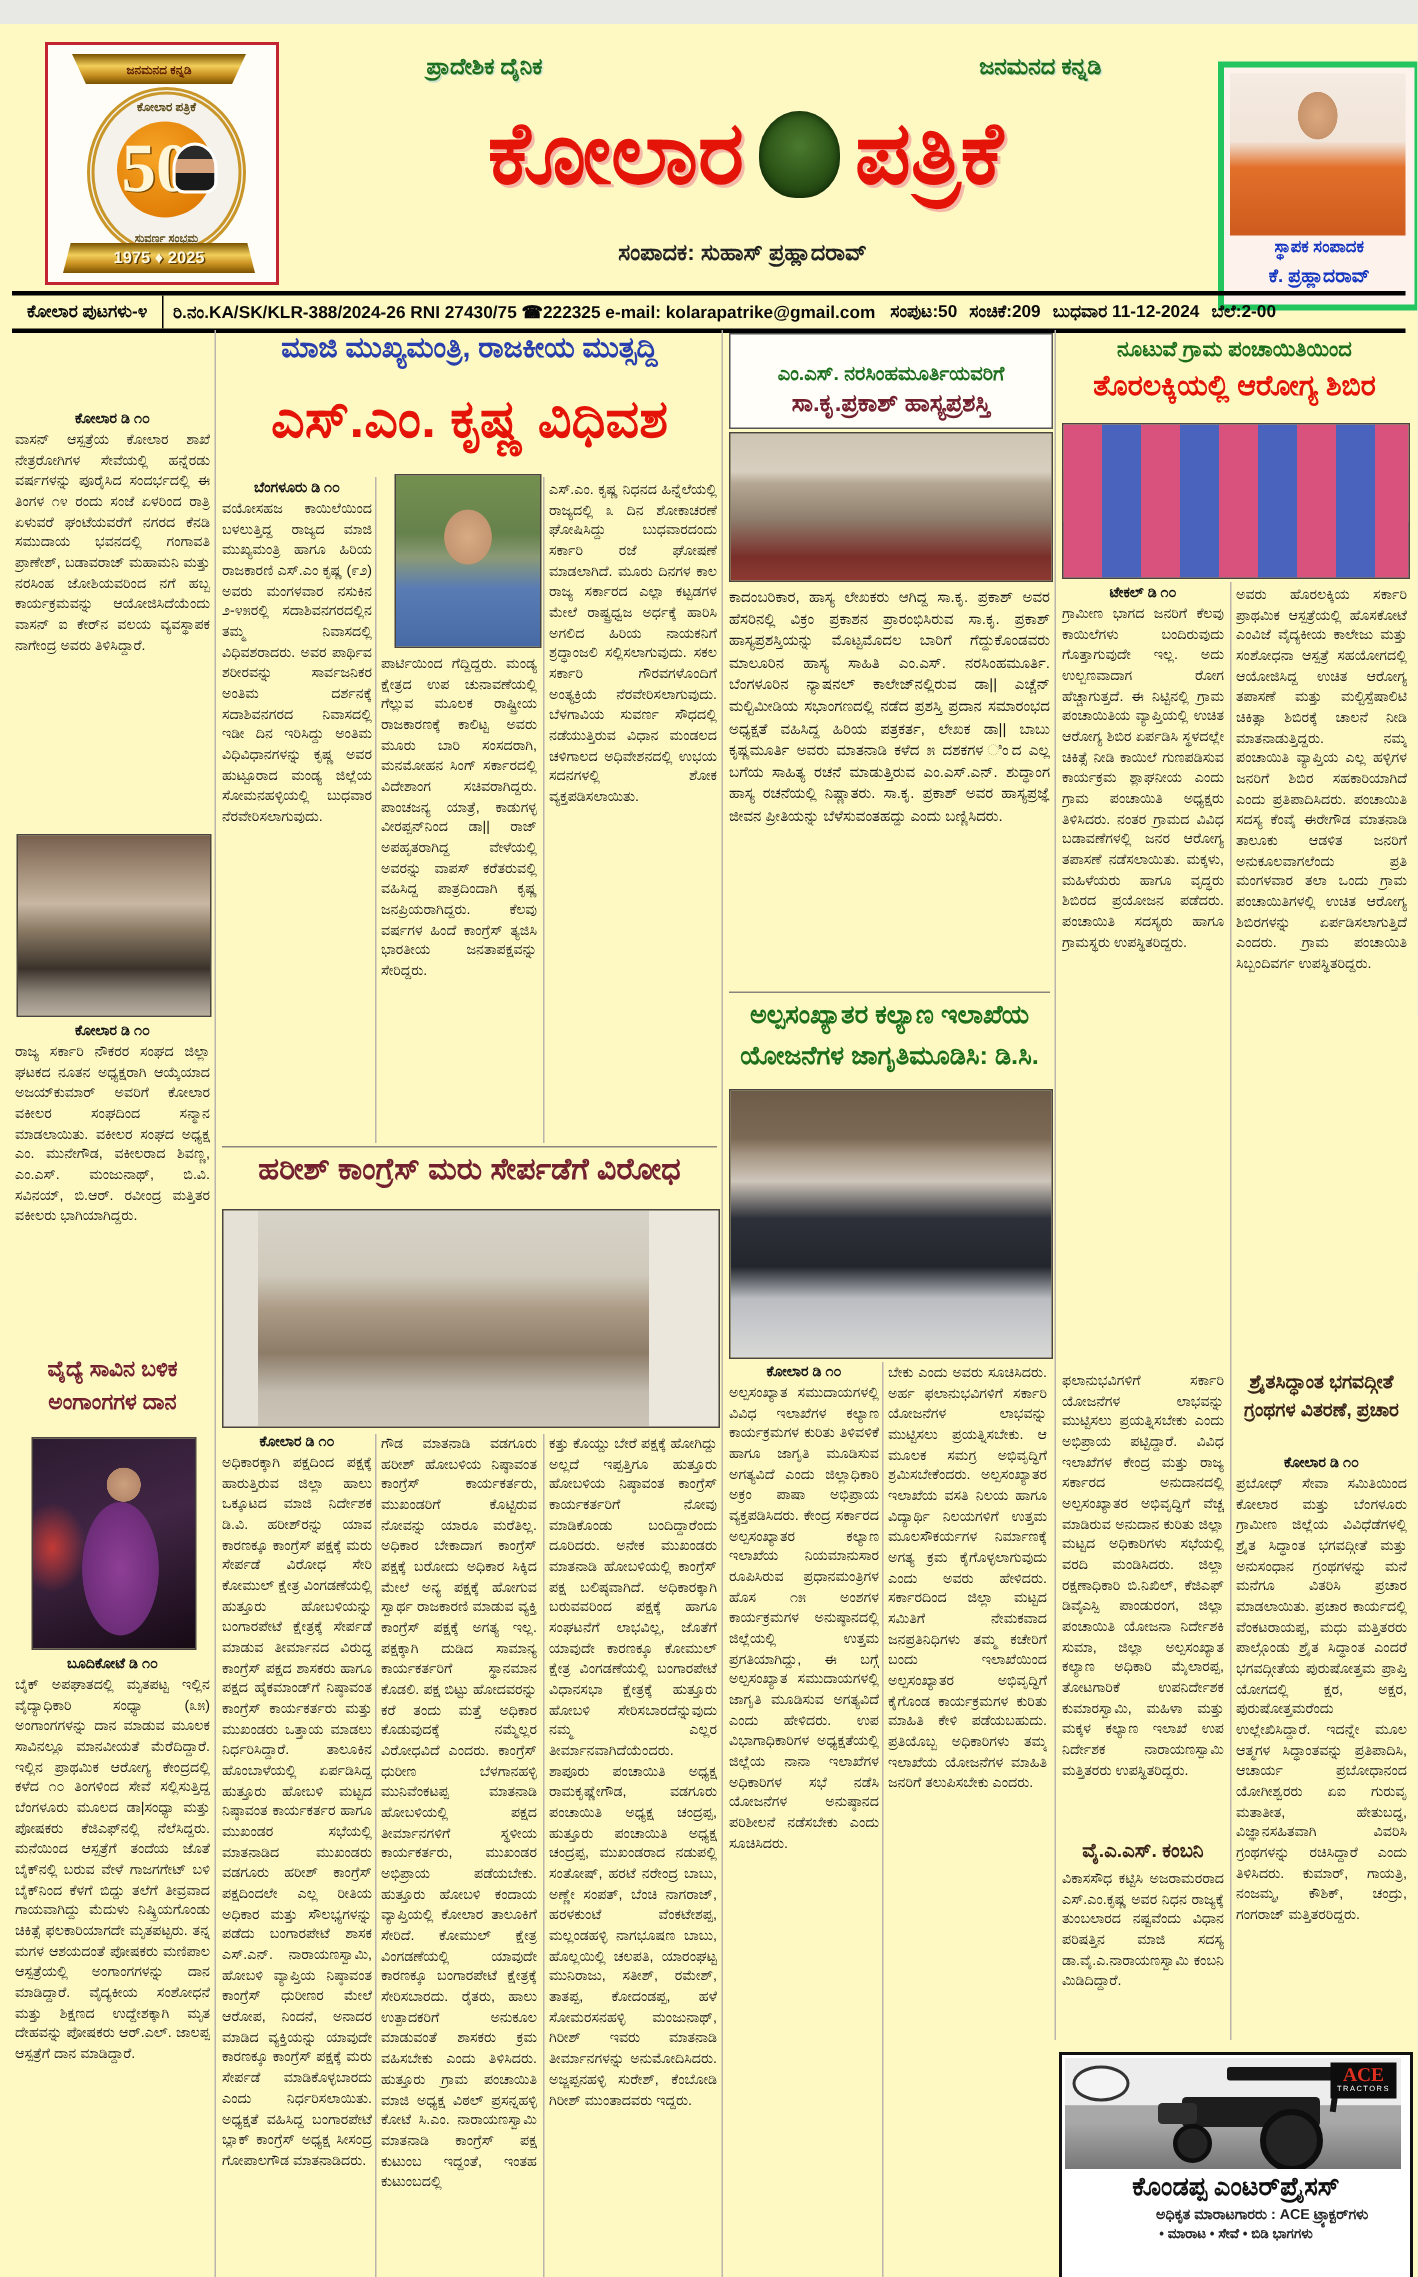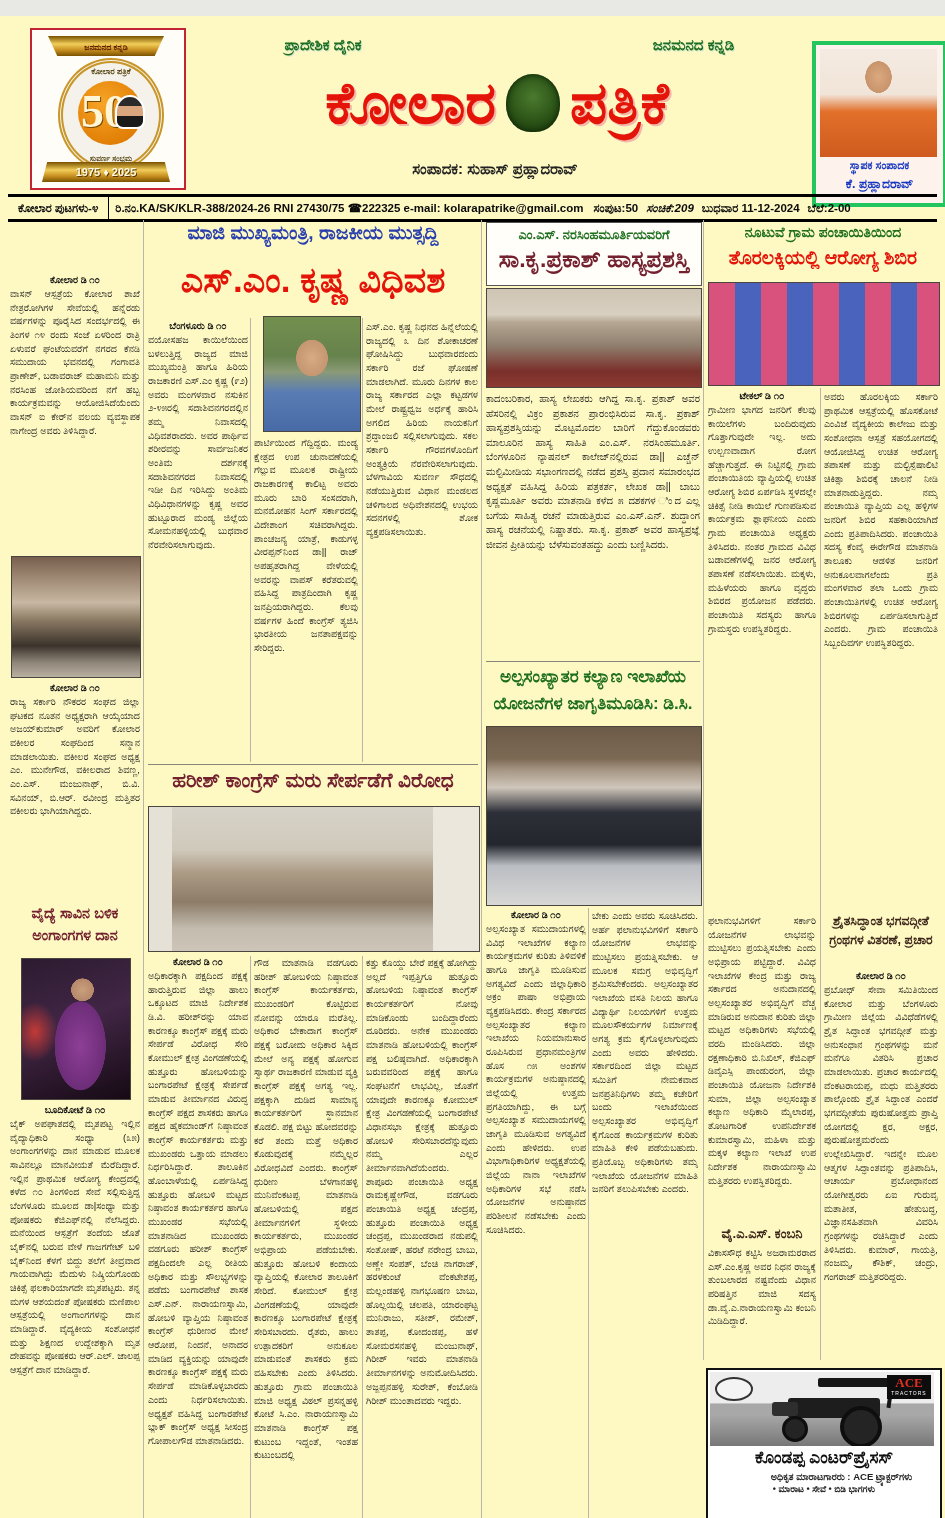--- a/index.html
+++ b/index.html
@@ -65,21 +65,21 @@
       <div class="ph ph-founder" style="left:4px;top:4px;width:117px;height:108px;border:none;"></div>
       <div class="abs ctr" style="left:0;top:114px;width:127px;font-size:11px;font-weight:bold;color:#1536c0;">ಸ್ಥಾಪಕ ಸಂಪಾದಕ</div>
       <div class="abs ctr" style="left:0;top:132px;width:127px;font-size:12.5px;font-weight:bold;color:#1536c0;">ಕೆ. ಪ್ರಹ್ಲಾದರಾವ್</div>
     </div>
   </div>
 
   <div class="abs binfo" style="left:8px;top:178px;width:929px;height:22px;border-top:3px solid #000;border-bottom:3px solid #000;font-size:11.5px;">
     <span style="padding:0 10px;border-right:1px solid #000;height:100%;display:flex;align-items:center;">ಕೋಲಾರ ಪುಟಗಳು-೪</span>
     <span style="padding:0 6px;white-space:nowrap;">ರಿ.ನಂ.KA/SK/KLR-388/2024-26 RNI 27430/75 ☎222325 e-mail: kolarapatrike@gmail.com</span>
     <span style="padding:0 4px;">ಸಂಪುಟ:50</span>
-    <span style="padding:0 4px;font-style:italic;">ಸಂಚಿಕೆ:209</span>
+    <span style="padding:0 4px;">ಸಂಚಿಕೆ:209</span>
     <span style="padding:0 4px;">ಬುಧವಾರ 11-12-2024</span>
     <span style="padding:0 4px;">ಬೆಲೆ:2-00</span>
   </div>
 
   <div class="vr" style="left:143px;top:204px;height:1308px;"></div>
   <div class="vr" style="left:481px;top:204px;height:1308px;"></div>
   <div class="vr" style="left:703px;top:204px;height:1140px;"></div>
   <div class="vr" style="left:250px;top:302px;height:444px;"></div>
   <div class="vr" style="left:362px;top:302px;height:444px;"></div>
   <div class="vr" style="left:250px;top:940px;height:570px;"></div>
@@ -110,22 +110,22 @@
   <div class="hrule" style="left:148px;top:748px;width:330px;"></div>
 
   <div class="abs h-maroon" style="left:148px;top:753px;width:330px;font-size:20px;">ಹರೀಶ್ ಕಾಂಗ್ರೆಸ್ ಮರು ಸೇರ್ಪಡೆಗೆ ವಿರೋಧ</div>
   <div class="ph ph-porch" style="left:148px;top:790px;width:330px;height:144px;"></div>
   <div class="abs dl" style="left:148px;top:940px;width:100px;">ಕೋಲಾರ ಡಿ ೧೦</div>
   <div class="abs bt" style="left:148px;top:953px;width:100px;height:557px;">ಅಧಿಕಾರಕ್ಕಾಗಿ ಪಕ್ಷದಿಂದ ಪಕ್ಷಕ್ಕೆ ಹಾರುತ್ತಿರುವ ಜಿಲ್ಲಾ ಹಾಲು ಒಕ್ಕೂಟದ ಮಾಜಿ ನಿರ್ದೇಶಕ ಡಿ.ವಿ. ಹರೀಶ್‌ರನ್ನು ಯಾವ ಕಾರಣಕ್ಕೂ ಕಾಂಗ್ರೆಸ್ ಪಕ್ಷಕ್ಕೆ ಮರು ಸೇರ್ಪಡೆ ವಿರೋಧ ಸೇರಿ ಕೋಮುಲ್ ಕ್ಷೇತ್ರ ವಿಂಗಡಣೆಯಲ್ಲಿ ಹುತ್ತೂರು ಹೋಬಳಿಯನ್ನು ಬಂಗಾರಪೇಟೆ ಕ್ಷೇತ್ರಕ್ಕೆ ಸೇರ್ಪಡೆ ಮಾಡುವ ತೀರ್ಮಾನದ ವಿರುದ್ಧ ಕಾಂಗ್ರೆಸ್ ಪಕ್ಷದ ಶಾಸಕರು ಹಾಗೂ ಪಕ್ಷದ ಹೈಕಮಾಂಡ್‌ಗೆ ನಿಷ್ಠಾವಂತ ಕಾಂಗ್ರೆಸ್ ಕಾರ್ಯಕರ್ತರು ಮತ್ತು ಮುಖಂಡರು ಒತ್ತಾಯ ಮಾಡಲು ನಿರ್ಧರಿಸಿದ್ದಾರೆ. ತಾಲೂಕಿನ ಹೊಂಬಾಳೆಯಲ್ಲಿ ಏರ್ಪಡಿಸಿದ್ದ ಹುತ್ತೂರು ಹೋಬಳಿ ಮಟ್ಟದ ನಿಷ್ಠಾವಂತ ಕಾರ್ಯಕರ್ತರ ಹಾಗೂ ಮುಖಂಡರ ಸಭೆಯಲ್ಲಿ ಮಾತನಾಡಿದ ಮುಖಂಡರು ವಡಗೂರು ಹರೀಶ್ ಕಾಂಗ್ರೆಸ್ ಪಕ್ಷದಿಂದಲೇ ಎಲ್ಲ ರೀತಿಯ ಅಧಿಕಾರ ಮತ್ತು ಸೌಲಭ್ಯಗಳನ್ನು ಪಡೆದು ಬಂಗಾರಪೇಟೆ ಶಾಸಕ ಎಸ್.ಎನ್. ನಾರಾಯಣಸ್ವಾಮಿ, ಹೋಬಳಿ ವ್ಯಾಪ್ತಿಯ ನಿಷ್ಠಾವಂತ ಕಾಂಗ್ರೆಸ್ ಧುರೀಣರ ಮೇಲೆ ಆರೋಪ, ನಿಂದನೆ, ಅನಾದರ ಮಾಡಿದ ವ್ಯಕ್ತಿಯನ್ನು ಯಾವುದೇ ಕಾರಣಕ್ಕೂ ಕಾಂಗ್ರೆಸ್ ಪಕ್ಷಕ್ಕೆ ಮರು ಸೇರ್ಪಡೆ ಮಾಡಿಕೊಳ್ಳಬಾರದು ಎಂದು ನಿರ್ಧರಿಸಲಾಯಿತು. ಅಧ್ಯಕ್ಷತೆ ವಹಿಸಿದ್ದ ಬಂಗಾರಪೇಟೆ ಬ್ಲಾಕ್ ಕಾಂಗ್ರೆಸ್ ಅಧ್ಯಕ್ಷ ಸೀಸಂದ್ರ ಗೋಪಾಲಗೌಡ ಮಾತನಾಡಿದರು.</div>
   <div class="abs bt" style="left:254px;top:940px;width:104px;height:570px;">ಗೌಡ ಮಾತನಾಡಿ ವಡಗೂರು ಹರೀಶ್ ಹೋಬಳಿಯ ನಿಷ್ಠಾವಂತ ಕಾಂಗ್ರೆಸ್ ಕಾರ್ಯಕರ್ತರು, ಮುಖಂಡರಿಗೆ ಕೊಟ್ಟಿರುವ ನೋವನ್ನು ಯಾರೂ ಮರೆತಿಲ್ಲ. ಅಧಿಕಾರ ಬೇಕಾದಾಗ ಕಾಂಗ್ರೆಸ್ ಪಕ್ಷಕ್ಕೆ ಬರೋದು ಅಧಿಕಾರ ಸಿಕ್ಕಿದ ಮೇಲೆ ಅನ್ಯ ಪಕ್ಷಕ್ಕೆ ಹೋಗುವ ಸ್ವಾರ್ಥ ರಾಜಕಾರಣಿ ಮಾಡುವ ವ್ಯಕ್ತಿ ಕಾಂಗ್ರೆಸ್ ಪಕ್ಷಕ್ಕೆ ಅಗತ್ಯ ಇಲ್ಲ. ಪಕ್ಷಕ್ಕಾಗಿ ದುಡಿದ ಸಾಮಾನ್ಯ ಕಾರ್ಯಕರ್ತರಿಗೆ ಸ್ಥಾನಮಾನ ಕೊಡಲಿ. ಪಕ್ಷ ಬಿಟ್ಟು ಹೋದವರನ್ನು ಕರೆ ತಂದು ಮತ್ತೆ ಅಧಿಕಾರ ಕೊಡುವುದಕ್ಕೆ ನಮ್ಮೆಲ್ಲರ ವಿರೋಧವಿದೆ ಎಂದರು. ಕಾಂಗ್ರೆಸ್ ಧುರೀಣ ಬೆಳಗಾನಹಳ್ಳಿ ಮುನಿವೆಂಕಟಪ್ಪ ಮಾತನಾಡಿ ಹೋಬಳಿಯಲ್ಲಿ ಪಕ್ಷದ ತೀರ್ಮಾನಗಳಿಗೆ ಸ್ಥಳೀಯ ಕಾರ್ಯಕರ್ತರು, ಮುಖಂಡರ ಅಭಿಪ್ರಾಯ ಪಡೆಯಬೇಕು. ಹುತ್ತೂರು ಹೋಬಳಿ ಕಂದಾಯ ವ್ಯಾಪ್ತಿಯಲ್ಲಿ ಕೋಲಾರ ತಾಲೂಕಿಗೆ ಸೇರಿದೆ. ಕೋಮುಲ್ ಕ್ಷೇತ್ರ ವಿಂಗಡಣೆಯಲ್ಲಿ ಯಾವುದೇ ಕಾರಣಕ್ಕೂ ಬಂಗಾರಪೇಟೆ ಕ್ಷೇತ್ರಕ್ಕೆ ಸೇರಿಸಬಾರದು. ರೈತರು, ಹಾಲು ಉತ್ಪಾದಕರಿಗೆ ಅನುಕೂಲ ಮಾಡುವಂತೆ ಶಾಸಕರು ಕ್ರಮ ವಹಿಸಬೇಕು ಎಂದು ತಿಳಿಸಿದರು. ಹುತ್ತೂರು ಗ್ರಾಮ ಪಂಚಾಯಿತಿ ಮಾಜಿ ಅಧ್ಯಕ್ಷ ವಿಠಲ್ ಪ್ರಸನ್ನಹಳ್ಳಿ ಕೋಟೆ ಸಿ.ಎಂ. ನಾರಾಯಣಸ್ವಾಮಿ ಮಾತನಾಡಿ ಕಾಂಗ್ರೆಸ್ ಪಕ್ಷ ಕುಟುಂಬ ಇದ್ದಂತೆ, ಇಂತಹ ಕುಟುಂಬದಲ್ಲಿ</div>
   <div class="abs bt" style="left:366px;top:940px;width:112px;height:570px;">ಕತ್ತು ಕೊಯ್ದು ಬೇರೆ ಪಕ್ಷಕ್ಕೆ ಹೋಗಿದ್ದು ಅಲ್ಲದೆ ಇಪ್ಪತ್ತಿಗೂ ಹುತ್ತೂರು ಹೋಬಳಿಯ ನಿಷ್ಠಾವಂತ ಕಾಂಗ್ರೆಸ್ ಕಾರ್ಯಕರ್ತರಿಗೆ ನೋವು ಮಾಡಿಕೊಂಡು ಬಂದಿದ್ದಾರೆಂದು ದೂರಿದರು. ಅನೇಕ ಮುಖಂಡರು ಮಾತನಾಡಿ ಹೋಬಳಿಯಲ್ಲಿ ಕಾಂಗ್ರೆಸ್ ಪಕ್ಷ ಬಲಿಷ್ಠವಾಗಿದೆ. ಅಧಿಕಾರಕ್ಕಾಗಿ ಬರುವವರಿಂದ ಪಕ್ಷಕ್ಕೆ ಹಾಗೂ ಸಂಘಟನೆಗೆ ಲಾಭವಿಲ್ಲ, ಜೊತೆಗೆ ಯಾವುದೇ ಕಾರಣಕ್ಕೂ ಕೋಮುಲ್ ಕ್ಷೇತ್ರ ವಿಂಗಡಣೆಯಲ್ಲಿ ಬಂಗಾರಪೇಟೆ ವಿಧಾನಸಭಾ ಕ್ಷೇತ್ರಕ್ಕೆ ಹುತ್ತೂರು ಹೋಬಳಿ ಸೇರಿಸಬಾರದೆನ್ನುವುದು ನಮ್ಮ ಎಲ್ಲರ ತೀರ್ಮಾನವಾಗಿದೆಯೆಂದರು. ಶಾಪೂರು ಪಂಚಾಯಿತಿ ಅಧ್ಯಕ್ಷ ರಾಮಕೃಷ್ಣೇಗೌಡ, ವಡಗೂರು ಪಂಚಾಯಿತಿ ಅಧ್ಯಕ್ಷ ಚಂದ್ರಪ್ಪ, ಹುತ್ತೂರು ಪಂಚಾಯಿತಿ ಅಧ್ಯಕ್ಷ ಚಂದ್ರಪ್ಪ, ಮುಖಂಡರಾದ ನಡುಪಲ್ಲಿ ಸಂತೋಷ್, ಹರಟೆ ನರೇಂದ್ರ ಬಾಬು, ಅಣ್ಣೇ ಸಂಪತ್, ಬೆಂಚಿ ನಾಗರಾಜ್, ಹರಳಕುಂಟೆ ವೆಂಕಟೇಶಪ್ಪ, ಮಲ್ಲಂಡಹಳ್ಳಿ ನಾಗಭೂಷಣ ಬಾಬು, ಹೊಲ್ಲಯಿಲ್ಲಿ ಚಲಪತಿ, ಯಾರಂಘಟ್ಟ ಮುನಿರಾಜು, ಸತೀಶ್, ರಮೇಶ್, ತಾತಪ್ಪ, ಕೋದಂಡಪ್ಪ, ಹಳೆ ಸೋಮರಸನಹಳ್ಳಿ ಮಂಜುನಾಥ್, ಗಿರೀಶ್ ಇವರು ಮಾತನಾಡಿ ತೀರ್ಮಾನಗಳನ್ನು ಅನುಮೋದಿಸಿದರು. ಅಜ್ಜಪ್ಪನಹಳ್ಳಿ ಸುರೇಶ್, ಕೆಂಬೋಡಿ ಗಿರೀಶ್ ಮುಂತಾದವರು ಇದ್ದರು.</div>
 
   <div class="abs" style="left:486px;top:206px;width:214px;height:62px;border:1px solid #555;background:#fffef8;">
-    <div class="h-green" style="font-size:13px;padding-top:4px;">ಎಂ.ಎಸ್. ನರಸಿಂಹಮೂರ್ತಿಯವರಿಗೆ</div>
-    <div class="h-maroon" style="font-size:23px;padding-top:3px;">ಸಾ.ಕೃ.ಪ್ರಕಾಶ್ ಹಾಸ್ಯಪ್ರಶಸ್ತಿ</div>
+    <div class="h-green" style="font-size:13px;padding-top:18px;">ಎಂ.ಎಸ್. ನರಸಿಂಹಮೂರ್ತಿಯವರಿಗೆ</div>
+    <div class="h-maroon" style="font-size:16px;padding-top:3px;">ಸಾ.ಕೃ.ಪ್ರಕಾಶ್ ಹಾಸ್ಯಪ್ರಶಸ್ತಿ</div>
   </div>
   <div class="ph ph-group" style="left:486px;top:272px;width:214px;height:98px;"></div>
   <div class="abs bt2" style="left:486px;top:376px;width:214px;height:264px;">ಕಾದಂಬರಿಕಾರ, ಹಾಸ್ಯ ಲೇಖಕರು ಆಗಿದ್ದ ಸಾ.ಕೃ. ಪ್ರಕಾಶ್ ಅವರ ಹೆಸರಿನಲ್ಲಿ ವಿಕ್ರಂ ಪ್ರಕಾಶನ ಪ್ರಾರಂಭಿಸಿರುವ ಸಾ.ಕೃ. ಪ್ರಕಾಶ್ ಹಾಸ್ಯಪ್ರಶಸ್ತಿಯನ್ನು ಮೊಟ್ಟಮೊದಲ ಬಾರಿಗೆ ಗೆದ್ದುಕೊಂಡವರು ಮಾಲೂರಿನ ಹಾಸ್ಯ ಸಾಹಿತಿ ಎಂ.ಎಸ್. ನರಸಿಂಹಮೂರ್ತಿ. ಬೆಂಗಳೂರಿನ ನ್ಯಾಷನಲ್ ಕಾಲೇಜ್‌ನಲ್ಲಿರುವ ಡಾ|| ಎಚ್ಚೆನ್ ಮಲ್ಟಿಮೀಡಿಯ ಸಭಾಂಗಣದಲ್ಲಿ ನಡೆದ ಪ್ರಶಸ್ತಿ ಪ್ರದಾನ ಸಮಾರಂಭದ ಅಧ್ಯಕ್ಷತೆ ವಹಿಸಿದ್ದ ಹಿರಿಯ ಪತ್ರಕರ್ತ, ಲೇಖಕ ಡಾ|| ಬಾಬು ಕೃಷ್ಣಮೂರ್ತಿ ಅವರು ಮಾತನಾಡಿ ಕಳೆದ ೫ ದಶಕಗಳ ಿಂದ ಎಲ್ಲ ಬಗೆಯ ಸಾಹಿತ್ಯ ರಚನೆ ಮಾಡುತ್ತಿರುವ ಎಂ.ಎಸ್.ಎನ್. ಶುದ್ಧಾಂಗ ಹಾಸ್ಯ ರಚನೆಯಲ್ಲಿ ನಿಷ್ಣಾತರು. ಸಾ.ಕೃ. ಪ್ರಕಾಶ್ ಅವರ ಹಾಸ್ಯಪ್ರಜ್ಞೆ ಜೀವನ ಪ್ರೀತಿಯನ್ನು ಬೆಳೆಸುವಂತಹದ್ದು ಎಂದು ಬಣ್ಣಿಸಿದರು.</div>
 
   <div class="hrule" style="left:486px;top:645px;width:214px;"></div>
 
   <div class="abs h-green" style="left:486px;top:651px;width:214px;font-size:17px;">ಅಲ್ಪಸಂಖ್ಯಾತರ ಕಲ್ಯಾಣ ಇಲಾಖೆಯ</div>
   <div class="abs h-green" style="left:486px;top:678px;width:214px;font-size:17px;">ಯೋಜನೆಗಳ ಜಾಗೃತಿಮೂಡಿಸಿ: ಡಿ.ಸಿ.</div>
   <div class="ph ph-meeting" style="left:486px;top:710px;width:214px;height:178px;"></div>
   <div class="abs dl" style="left:486px;top:893px;width:100px;">ಕೋಲಾರ ಡಿ ೧೦</div>

